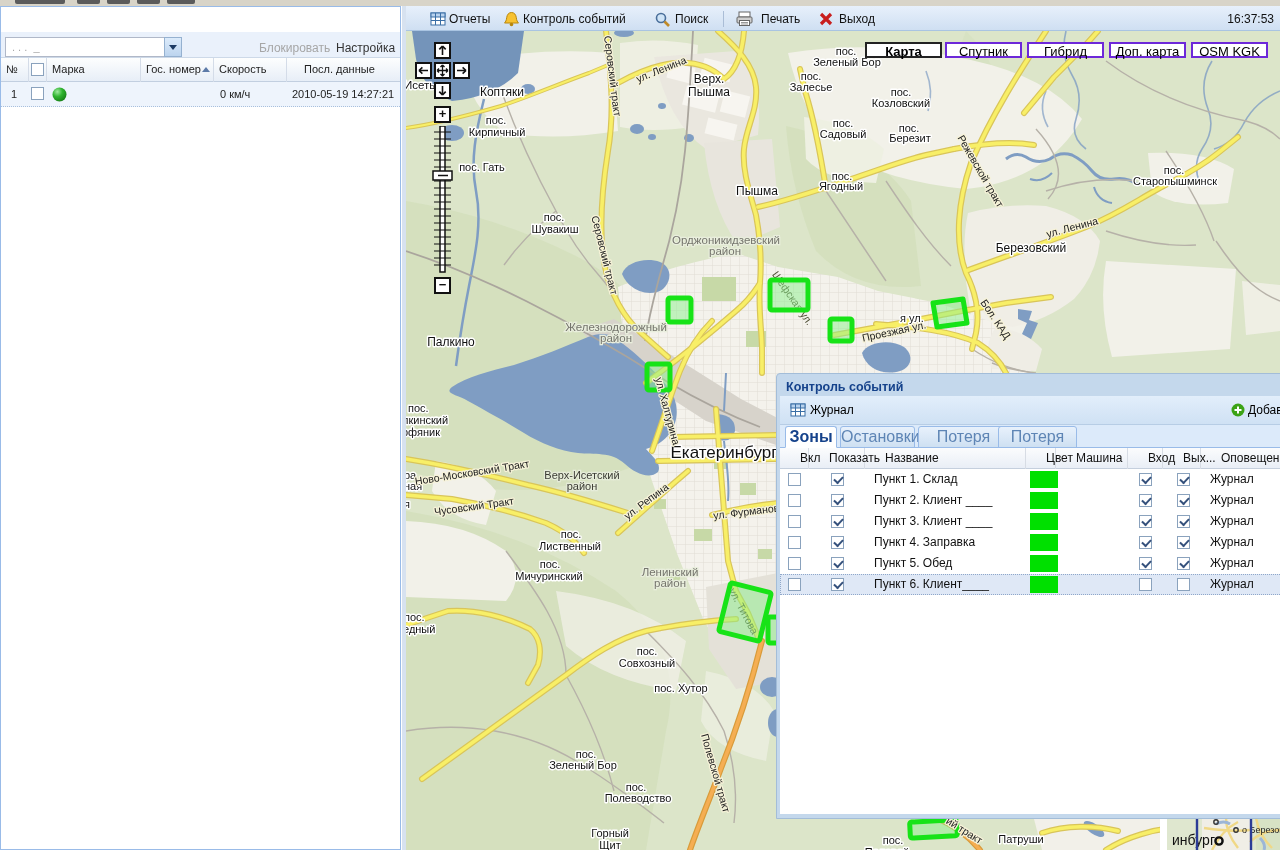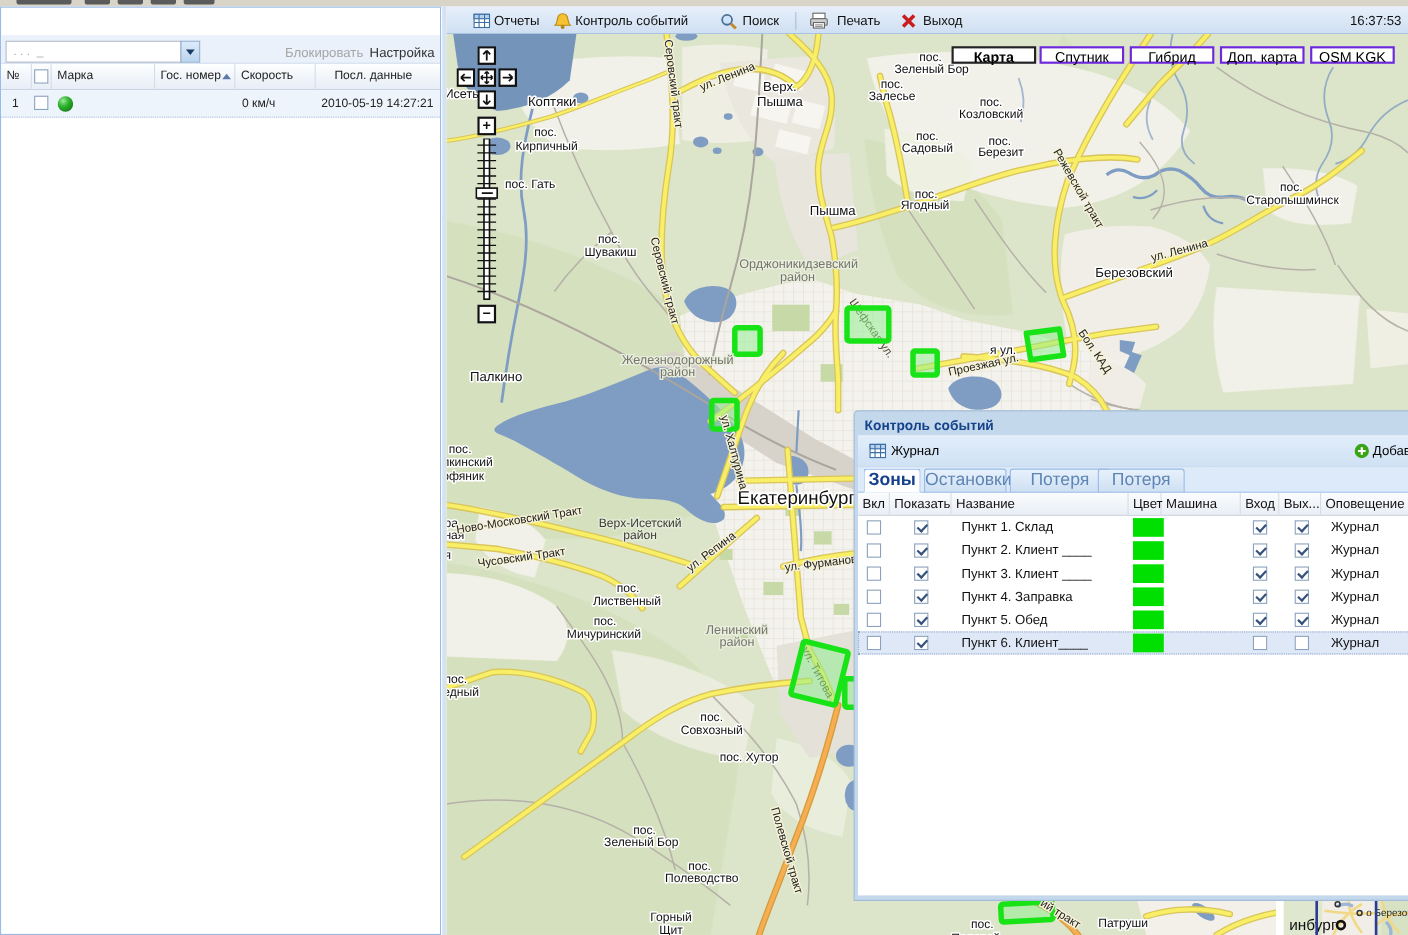--- a/index.html
+++ b/index.html
@@ -51,21 +51,21 @@
 #dtool{position:absolute;left:0;top:0;width:504px;height:29px;
  background:linear-gradient(#e2eefb,#cfe1f4);border-bottom:1px solid #b7cde5;}
 #dtabs{position:absolute;left:0;top:29px;width:504px;height:23px;background:#dceafa;
  border-bottom:1px solid #99bbe8;}
 .tab{position:absolute;top:1px;height:22px;font-size:16px;text-align:center;
  border:1px solid #99bbe8;border-radius:3px 3px 0 0;line-height:20px;}
 .tab.on{background:#fff;color:#15428b;font-weight:bold;border-bottom:1px solid #fff;}
 .tab.off{background:linear-gradient(#e8f1fc,#cee0f2);color:#5e85b5;}
 #dghead{position:absolute;left:0;top:52px;width:504px;height:21px;
  background:linear-gradient(#fbfcfd,#e9eef6);border-bottom:1px solid #c5cfdd;font-size:12px;color:#111;}
-#dghead .c{position:absolute;top:0;height:21px;border-right:1px solid #d7dce4;padding:3px 0 0 4px;}
+#dghead .c{position:absolute;top:0;height:21px;border-right:1px solid #d7dce4;padding:3px 0 0 20px;}
 .drow{position:absolute;left:0;width:504px;height:21px;font-size:12px;color:#111;background:#fff;}
 .drow .sw{position:absolute;left:250px;top:2px;width:28px;height:17px;background:#00e000;}
 .jr{position:absolute;left:430px;top:3px;}
 #minimap{position:absolute;left:754px;top:787px;width:120px;height:32px;background:#fff;}
 svg text{font-family:"Liberation Sans",sans-serif;}
 </style></head>
 <body>
 <div id="topstrip">
 <i style="left:15px;width:50px"></i>
     <i style="left:77px;width:23px"></i>

